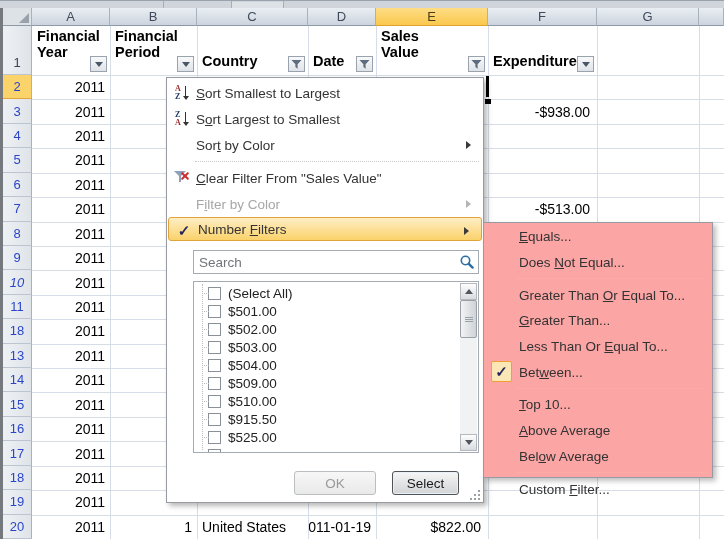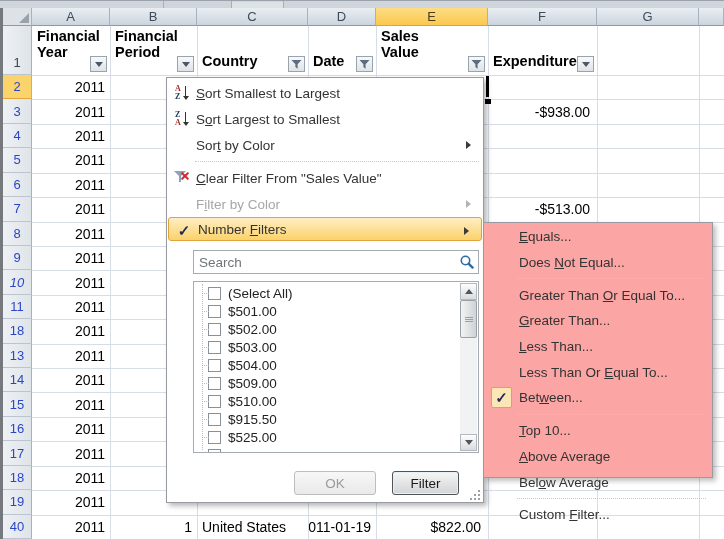--- a/index.html
+++ b/index.html
@@ -153,21 +153,21 @@
       <div class="rowhdr" style="top: 270.368px; height: 24.421px; font-style: italic;">10</div>
       <div class="rowhdr" style="top: 294.789px; height: 24.421px;">11</div>
       <div class="rowhdr" style="top: 319.21px; height: 24.421px;">18</div>
       <div class="rowhdr" style="top: 343.631px; height: 24.421px;">13</div>
       <div class="rowhdr" style="top: 368.052px; height: 24.421px;">14</div>
       <div class="rowhdr" style="top: 392.473px; height: 24.421px;">15</div>
       <div class="rowhdr" style="top: 416.894px; height: 24.421px;">16</div>
       <div class="rowhdr" style="top: 441.315px; height: 24.421px;">17</div>
       <div class="rowhdr" style="top: 465.736px; height: 24.421px;">18</div>
       <div class="rowhdr" style="top: 490.157px; height: 24.421px;">19</div>
-      <div class="rowhdr" style="top: 514.578px; height: 24.421px;">40</div>
+      <div class="rowhdr" style="top: 514.578px; height: 24.421px;">20</div>
       <div class="vline" style="left: 110px;"></div>
       <div class="vline" style="left: 197px;"></div>
       <div class="vline" style="left: 308px;"></div>
       <div class="vline" style="left: 376px;"></div>
       <div class="vline" style="left: 488px;"></div>
       <div class="vline" style="left: 597px;"></div>
       <div class="vline" style="left: 699px;"></div>
       <div class="hline" style="top: 75px;"></div>
       <div class="hline" style="top: 99.421px;"></div>
       <div class="hline" style="top: 123.842px;"></div>
@@ -382,21 +382,21 @@
           </div>
         <div class="sthumb">
             <div class="ridge"></div>
           </div>
         <div class="sbtn" style="top:151px;">
             <div class="dn"></div>
           </div>
       </div>
     </div>
     <div class="btn ok">OK</div>
-    <div class="btn cancel">Filter</div>
+    <div class="btn cancel">Select</div>
     <div class="grip">
       <span style="right:0;top:0;"></span>
         <span style="right:0;top:4px;"></span>
       <span style="right:4px;top:4px;"></span>
         <span style="right:0;top:8px;"></span>
       <span style="right:4px;top:8px;"></span>
         <span style="right:8px;top:8px;"></span>
     </div>
   </div>
 
@@ -409,23 +409,20 @@
           <span>Does <u>N</u>ot Equal...</span>
         </div>
         <div class="ssep"></div>
         <div class="smi">
           <span>Greater Than <u>O</u>r Equal To...</span>
         </div>
         <div class="smi">
           <span><u>G</u>reater Than...</span>
         </div>
         <div class="smi">
-          <span><u>L</u>ess Than...</span>
-        </div>
-        <div class="smi">
           <span>Less Than Or <u>E</u>qual To...</span>
         </div>
         <div class="smi">
           <span class="chk">
             <span class="checkmark">✓</span>
           </span>
           <span>Bet<u>w</u>een...</span>
         </div>
         <div class="ssep"></div>
         <div class="smi">

